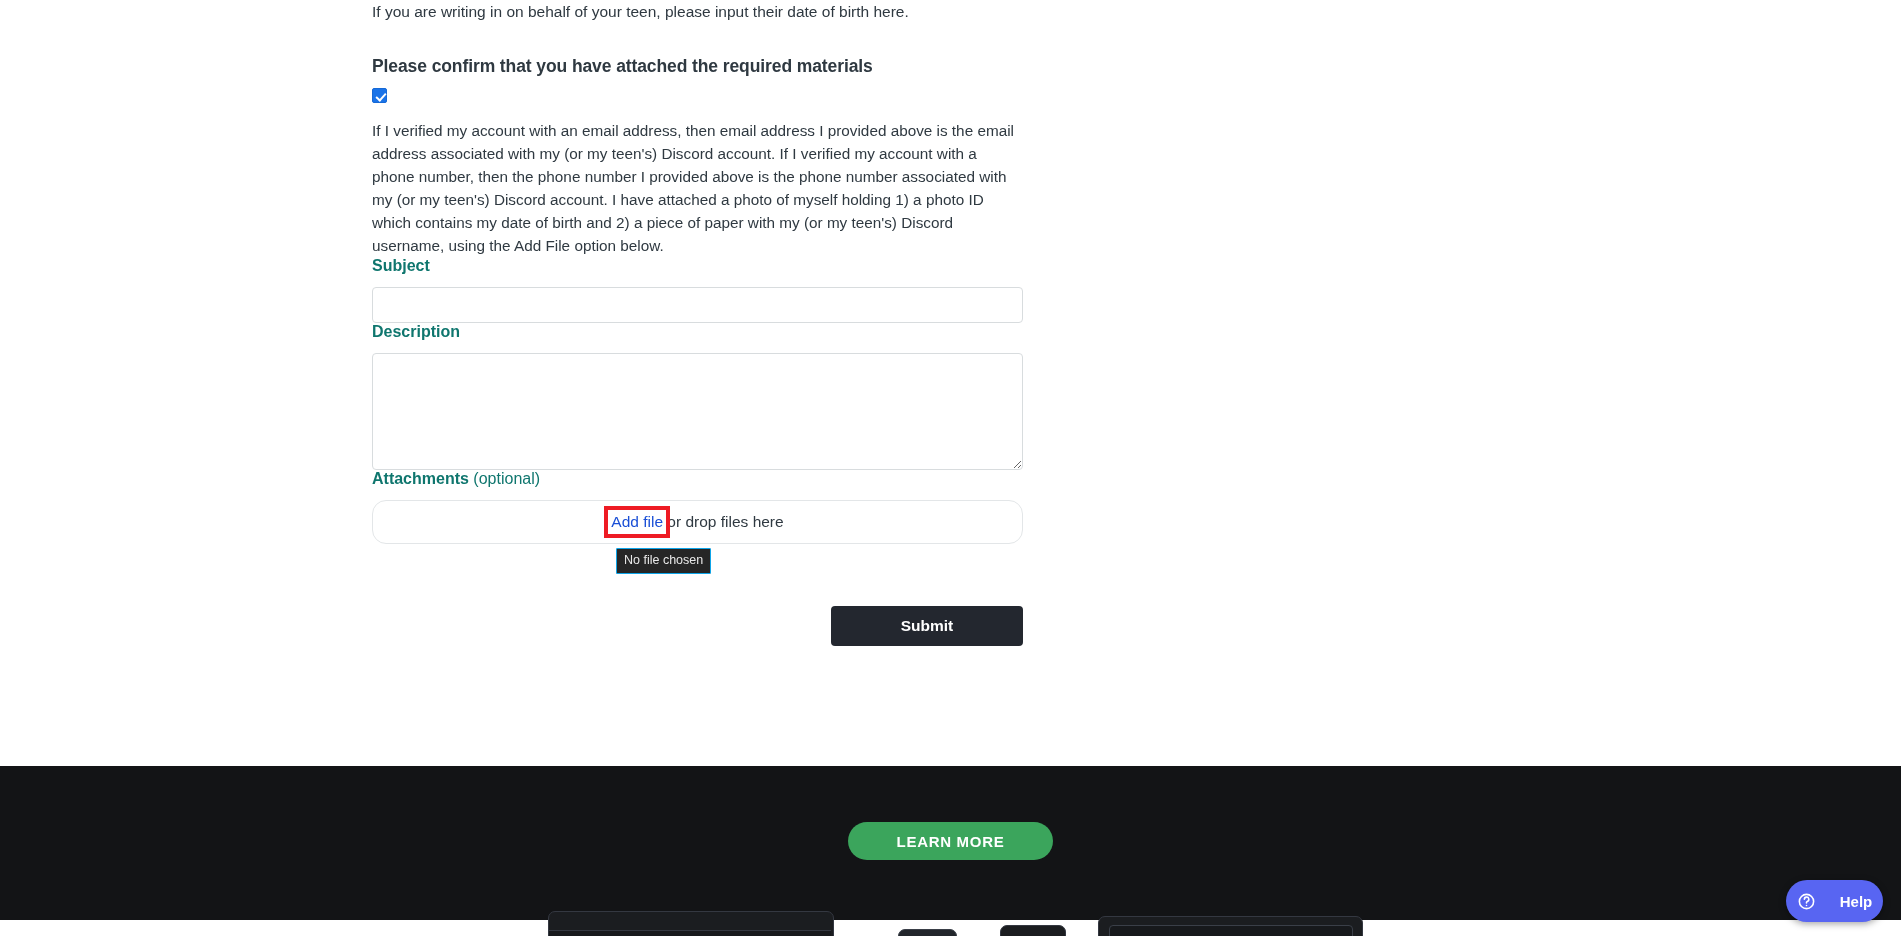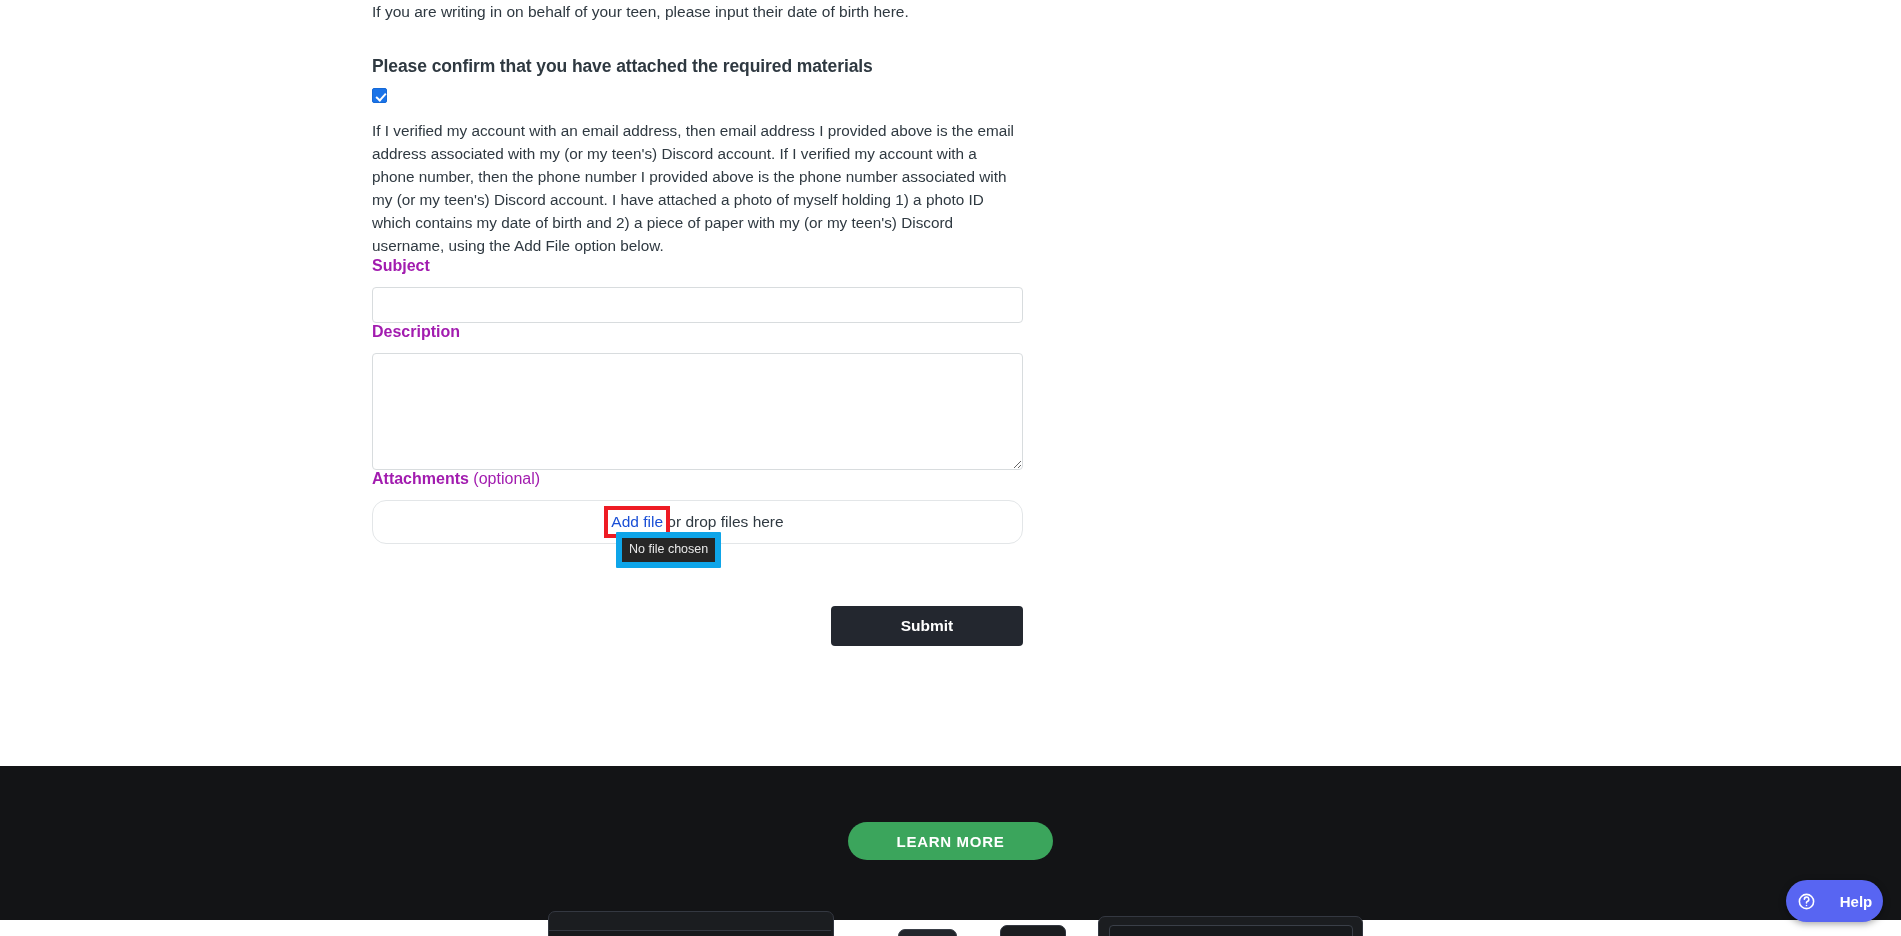--- a/index.html
+++ b/index.html
@@ -84,21 +84,21 @@
     line-height: 23px;
     color: #2f3941;
     margin: 0;
     padding-top: 13px;
     width: 648px;
   }
 
   .field-label {
     font-size: 16px;
     font-weight: 700;
-    color: #a21caf;
+    color: #0f766e;
     margin: 0;
     padding-top: 27px;
   }
   .field-label .optional {
     font-weight: 400;
   }
 
   .text-input {
     display: block;
     margin-top: 12px;
@@ -165,23 +165,23 @@
     z-index: 3;
   }
   .drop-rest {
     color: #2f3941;
     font-size: 15.5px;
   }
 
   .tooltip {
     position: absolute;
     left: 243px;
-    top: 31px;
+    top: 47px;
     background: #262626;
-    border: 6px solid #0ea5e9;
+    border: 1px solid #0ea5e9;
     color: #e8e8e8;
     font-size: 12.5px;
     line-height: 1;
     padding: 5px 7px 6px 7px;
     border-radius: 1px;
     white-space: nowrap;
     z-index: 5;
     font-family: "Liberation Sans", sans-serif;
   }
 

